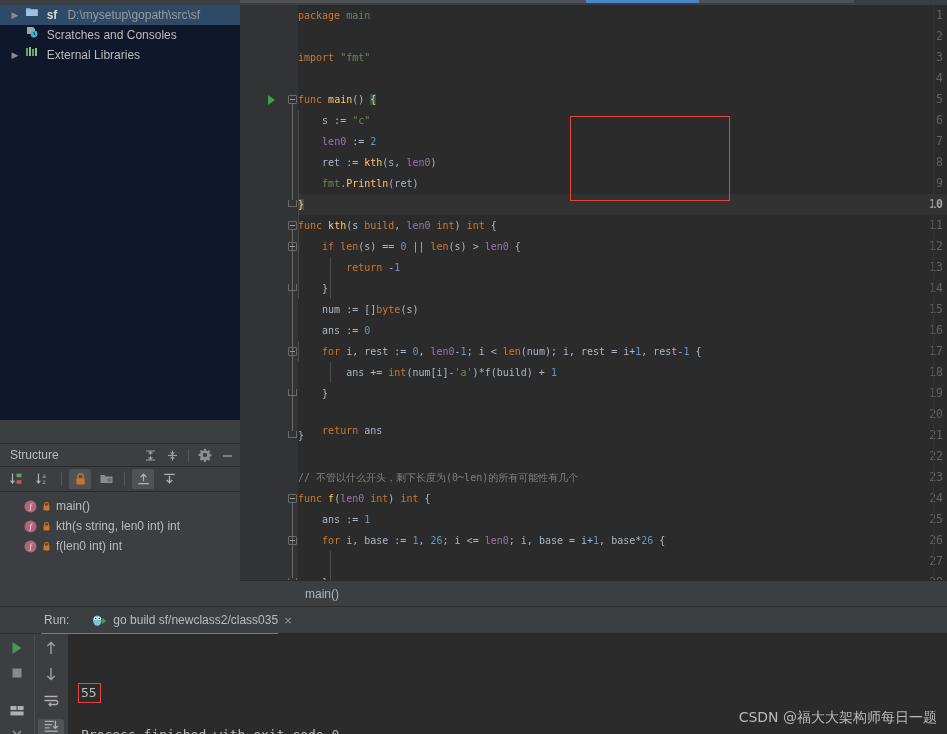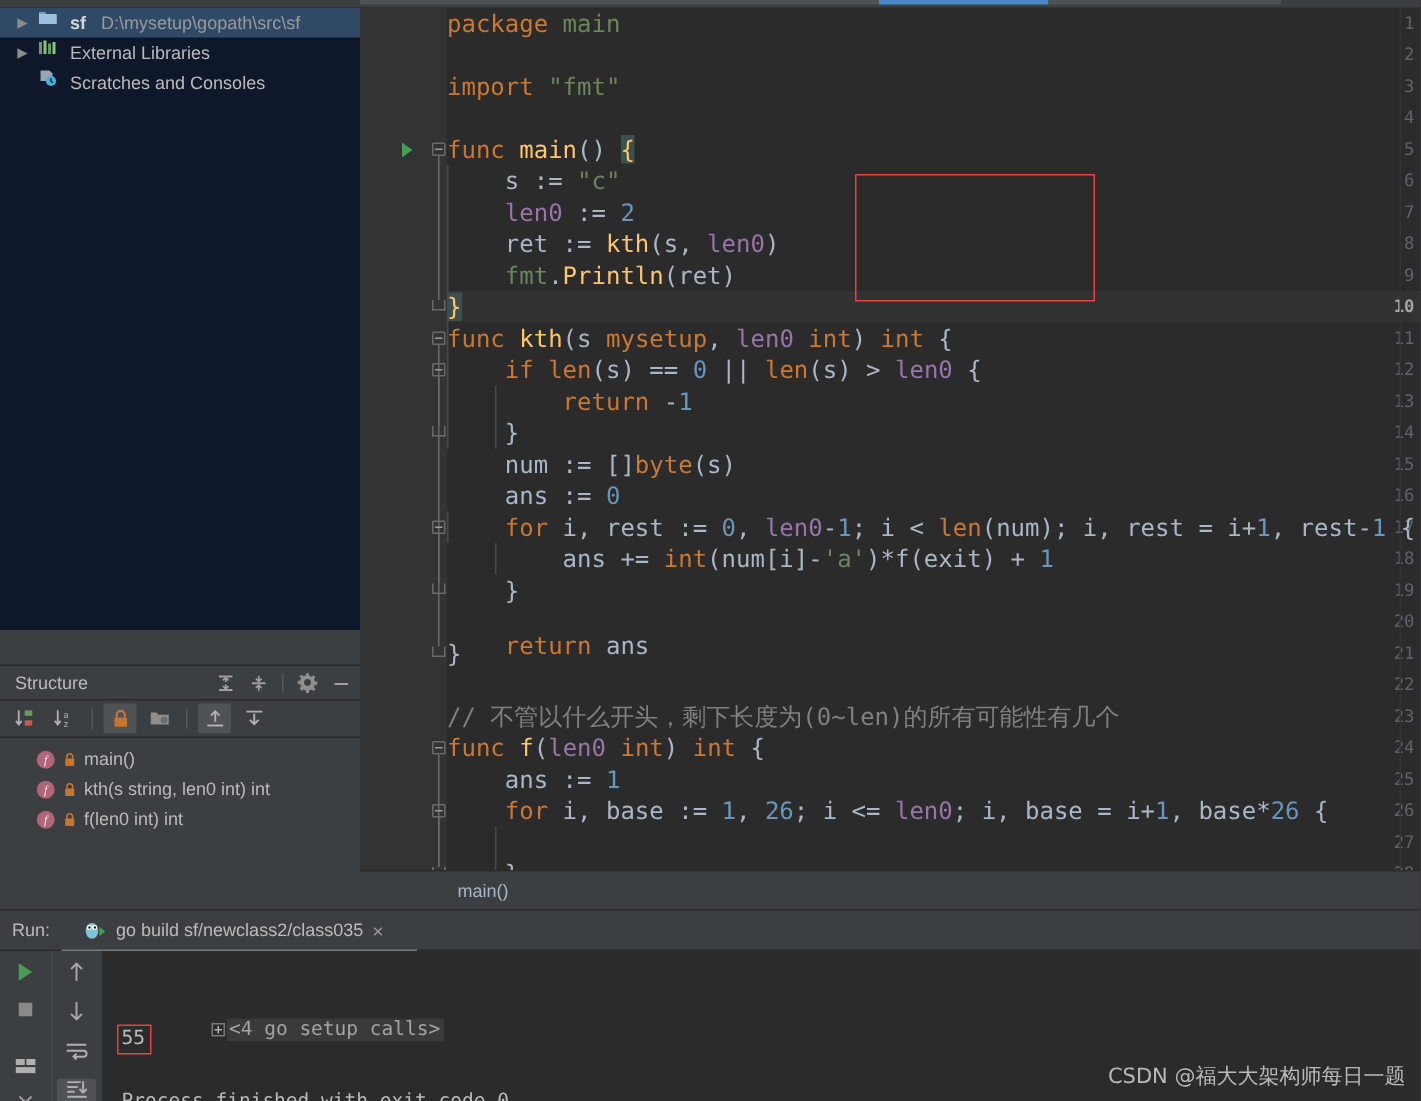--- a/index.html
+++ b/index.html
@@ -121,21 +121,21 @@
     width: 42px; text-align: right;
     font-family: "DejaVu Sans Mono", monospace;
     font-size: 11.5px; color: #606366;
     height: 21px; line-height: 21px;
   }
   .ln.cur { color: #a4a3a3; font-weight: bold; }
 
   .code-area {
     position: absolute; left: 58px; top: 0; width: 649px; height: 575px;
     font-family: "DejaVu Sans Mono", monospace;
-    font-size: 16px;
+    font-size: 10px;
   }
   .cline {
     position: absolute; left: 0; height: 21px; line-height: 21px;
     white-space: pre;
   }
   .cur-line-bg {
     position: absolute; left: 46px; width: 661px; height: 21px;
     background: #323232;
   }
   .indent-guide {
@@ -198,20 +198,21 @@
   
   .run-panel {
     position: absolute; left: 0; top: 606px; width: 947px; height: 128px;
     background: #3c3f41;
     border-top: 1px solid #2b2b2b;
   }
   .run-tabbar {
     position: relative; height: 26px;
     display: flex; align-items: center;
     border-bottom: 1px solid #2b2b2b;
+    padding-left: 36px;
   }
   .run-label {
     margin-left: 8px; font-size: 12px; color: #bbbbbb;
   }
   .run-tab {
     margin-left: 18px; display: flex; align-items: center; gap: 6px;
     font-size: 12px; color: #bbbbbb;
     padding: 0 4px;
     position: relative; height: 26px;
   }
@@ -297,42 +298,42 @@
           <path d="M1 2h4l1.2 1.6H13V10H1z" fill="#7a9cbf"></path>
           <path d="M1 3.4h11.6V10H1z" fill="#9fc0de"></path>
         </svg>
       </span>
       <span class="lbl-bold">sf</span>
       <span>&nbsp;</span>
       <span class="lbl-dim">D:\mysetup\gopath\src\sf</span>
     </div>
 
     <div class="tree-row">
+      <span class="arrow"></span>
+      <span class="ticon">
+        <svg class="ic" width="14" height="12" viewBox="0 0 14 12">
+          <path d="M2 1h6l2 2v5H2z" fill="#9aa7b0"></path>
+          <circle cx="9" cy="8" r="3.4" fill="#46b0d6"></circle>
+          <path d="M9 6v2.2l1.4.9" stroke="#14384a" stroke-width="1" fill="none"></path>
+        </svg>
+      </span>
+      <span>Scratches and Consoles</span>
+    </div>
+
+    <div class="tree-row">
       <span class="arrow">▶</span>
       <span class="ticon">
         <svg class="ic" width="14" height="12" viewBox="0 0 14 12">
           <rect x="1" y="2" width="2" height="8" fill="#63a05f"></rect>
           <rect x="4" y="1" width="2" height="9" fill="#87c183"></rect>
           <rect x="7" y="3" width="2" height="7" fill="#63a05f"></rect>
           <rect x="10" y="2" width="2" height="8" fill="#87c183"></rect>
         </svg>
       </span>
       <span>External Libraries</span>
-    </div>
-
-    <div class="tree-row">
-      <span class="arrow"></span>
-      <span class="ticon">
-        <svg class="ic" width="14" height="12" viewBox="0 0 14 12">
-          <path d="M2 1h6l2 2v5H2z" fill="#9aa7b0"></path>
-          <circle cx="9" cy="8" r="3.4" fill="#46b0d6"></circle>
-          <path d="M9 6v2.2l1.4.9" stroke="#14384a" stroke-width="1" fill="none"></path>
-        </svg>
-      </span>
-      <span>Scratches and Consoles</span>
     </div>
   </div>
 
   <div class="structure-panel">
 
     <div class="structure-header">
       <span>Structure</span>
       <span class="hdr-icons">
         <span>
           <svg class="ic" width="13" height="13" viewBox="0 0 13 13">
@@ -515,28 +516,28 @@
         <div class="cline" style="top: 0px;"><span class="kw">package </span><span class="pkg">main</span></div>
         <div class="cline" style="top: 21px;"></div>
         <div class="cline" style="top: 42px;"><span class="kw">import </span><span class="str">"fmt"</span></div>
         <div class="cline" style="top: 63px;"></div>
         <div class="cline" style="top: 84px;"><span class="kw">func </span><span class="fn">main</span><span class="plain">() </span><span class="brace-hl">{</span></div>
         <div class="cline" style="top: 105px;"><span class="plain">    s := </span><span class="str">"c"</span></div>
         <div class="cline" style="top: 126px;"><span class="plain">    </span><span class="fld">len0</span><span class="plain"> := </span><span class="num">2</span></div>
         <div class="cline" style="top: 147px;"><span class="plain">    ret := </span><span class="fn">kth</span><span class="plain">(s, </span><span class="fld">len0</span><span class="plain">)</span></div>
         <div class="cline" style="top: 168px;"><span class="plain">    </span><span class="pkg">fmt</span><span class="plain">.</span><span class="fn">Println</span><span class="plain">(ret)</span></div>
         <div class="cline" style="top: 189px;"><span class="brace-hl">}</span></div>
-        <div class="cline" style="top: 210px;"><span class="kw">func </span><span class="fn">kth</span><span class="plain">(s </span><span class="kw">mysetup</span><span class="plain">, </span><span class="fld">len0</span><span class="plain"> </span><span class="kw">int</span><span class="plain">) </span><span class="kw">int</span><span class="plain"> {</span></div>
+        <div class="cline" style="top: 210px;"><span class="kw">func </span><span class="fn">kth</span><span class="plain">(s </span><span class="kw">build</span><span class="plain">, </span><span class="fld">len0</span><span class="plain"> </span><span class="kw">int</span><span class="plain">) </span><span class="kw">int</span><span class="plain"> {</span></div>
         <div class="cline" style="top: 231px;"><span class="plain">    </span><span class="kw">if</span><span class="plain"> </span><span class="kw">len</span><span class="plain">(s) == </span><span class="num">0</span><span class="plain"> || </span><span class="kw">len</span><span class="plain">(s) &gt; </span><span class="fld">len0</span><span class="plain"> {</span></div>
         <div class="cline" style="top: 252px;"><span class="plain">        </span><span class="kw">return</span><span class="plain"> -</span><span class="num">1</span></div>
         <div class="cline" style="top: 273px;"><span class="plain">    }</span></div>
         <div class="cline" style="top: 294px;"><span class="plain">    num := []</span><span class="kw">byte</span><span class="plain">(s)</span></div>
         <div class="cline" style="top: 315px;"><span class="plain">    ans := </span><span class="num">0</span></div>
         <div class="cline" style="top: 336px;"><span class="plain">    </span><span class="kw">for</span><span class="plain"> i, rest := </span><span class="num">0</span><span class="plain">, </span><span class="fld">len0</span><span class="plain">-</span><span class="num">1</span><span class="plain">; i &lt; </span><span class="kw">len</span><span class="plain">(num); i, rest = i+</span><span class="num">1</span><span class="plain">, rest-</span><span class="num">1</span><span class="plain"> {</span></div>
-        <div class="cline" style="top: 357px;"><span class="plain">        ans += </span><span class="kw">int</span><span class="plain">(num[i]-</span><span class="str">'a'</span><span class="plain">)*</span><span class="plain">f</span><span class="plain">(exit) + </span><span class="num">1</span></div>
+        <div class="cline" style="top: 357px;"><span class="plain">        ans += </span><span class="kw">int</span><span class="plain">(num[i]-</span><span class="str">'a'</span><span class="plain">)*</span><span class="plain">f</span><span class="plain">(build) + </span><span class="num">1</span></div>
         <div class="cline" style="top: 378px;"><span class="plain">    }</span></div>
         <div class="cline" style="top: 415px;"><span class="plain">    </span><span class="kw">return</span><span class="plain"> ans</span></div>
         <div class="cline" style="top: 420px;"><span class="plain">}</span></div>
         <div class="cline" style="top: 441px;"></div>
         <div class="cline" style="top: 462px; text-align: right;"><span class="cmt">// 不管以什么开头，剩下长度为(0~len)的所有可能性有几个</span></div>
         <div class="cline" style="top: 483px;"><span class="kw">func </span><span class="fn">f</span><span class="plain">(</span><span class="fld">len0</span><span class="plain"> </span><span class="kw">int</span><span class="plain">) </span><span class="kw">int</span><span class="plain"> {</span></div>
         <div class="cline" style="top: 504px;"><span class="plain">    ans := </span><span class="num">1</span></div>
         <div class="cline" style="top: 525px;"><span class="plain">    </span><span class="kw">for</span><span class="plain"> i, base := </span><span class="num">1</span><span class="plain">, </span><span class="num">26</span><span class="plain">; i &lt;= </span><span class="fld">len0</span><span class="plain">; i, base = i+</span><span class="num">1</span><span class="plain">, base*</span><span class="num">26</span><span class="plain"> {</span></div>
         <div class="cline" style="top: 567px;"><span class="plain">    }</span></div>
         <div class="indent-guide" style="left: 0px; top: 105px; height: 189px;"></div>
@@ -620,23 +621,20 @@
           <svg class="ic" width="16" height="15" viewBox="0 0 16 15">
             <path d="M1.8 2.4h9M1.8 5.6h7M1.8 8.8h5" stroke="#b0b0b0" stroke-width="1.3"></path>
             <path d="M12.4 1.8v7.4M10 7l2.4 2.4L14.8 7" stroke="#b0b0b0" stroke-width="1.3" fill="none"></path>
             <path d="M1.8 12.2h13" stroke="#b0b0b0" stroke-width="1.3"></path>
           </svg>
         </div>
       </div>
     </div>
 
     <div class="console">
-      <div class="console-line" style="top:30px;left:10px;">
-        <span class="expand-sq"></span><span class="setup-chip">&lt;4 go setup calls&gt;</span>
-      </div>
       <div class="console-line" style="top:51px;left:13px;color:#bbbbbb;">55</div>
       <div class="out-box" style="left:10px;top:49px;width:23px;height:20px;"></div>
       <div class="console-line" style="top:93px;left:13px;">Process finished with exit code 0</div>
     </div>
 
     <div class="watermark">CSDN @福大大架构师每日一题</div>
   </div>
 </div>
 
 </body></html>

